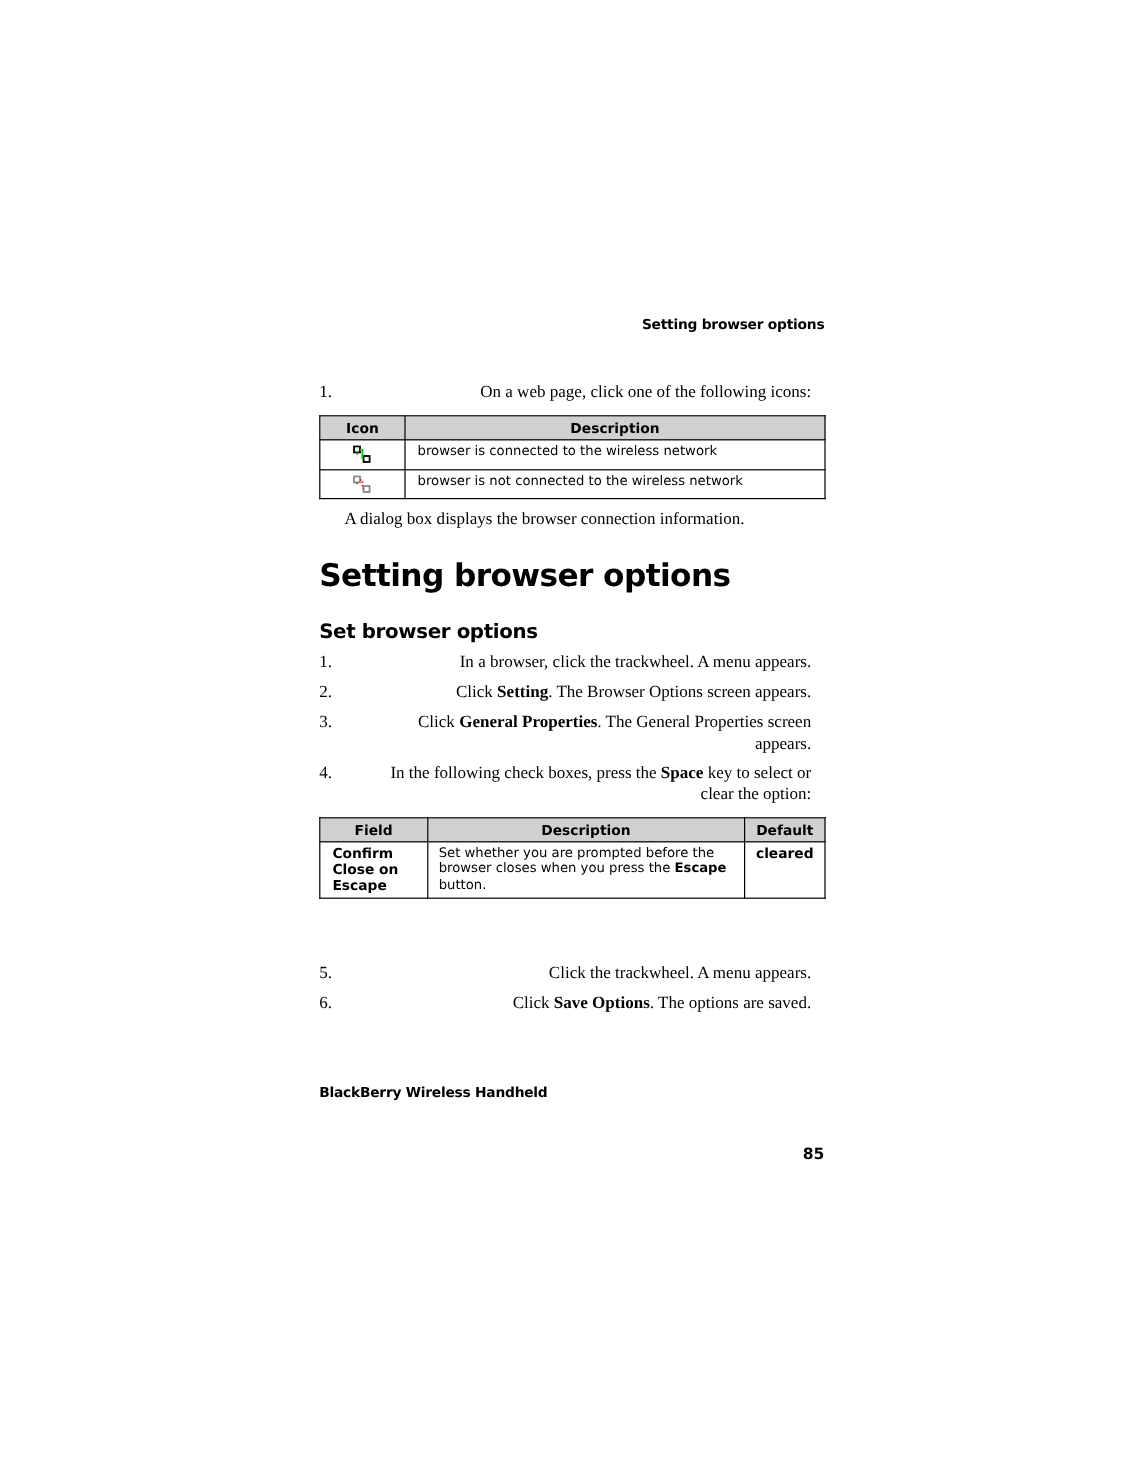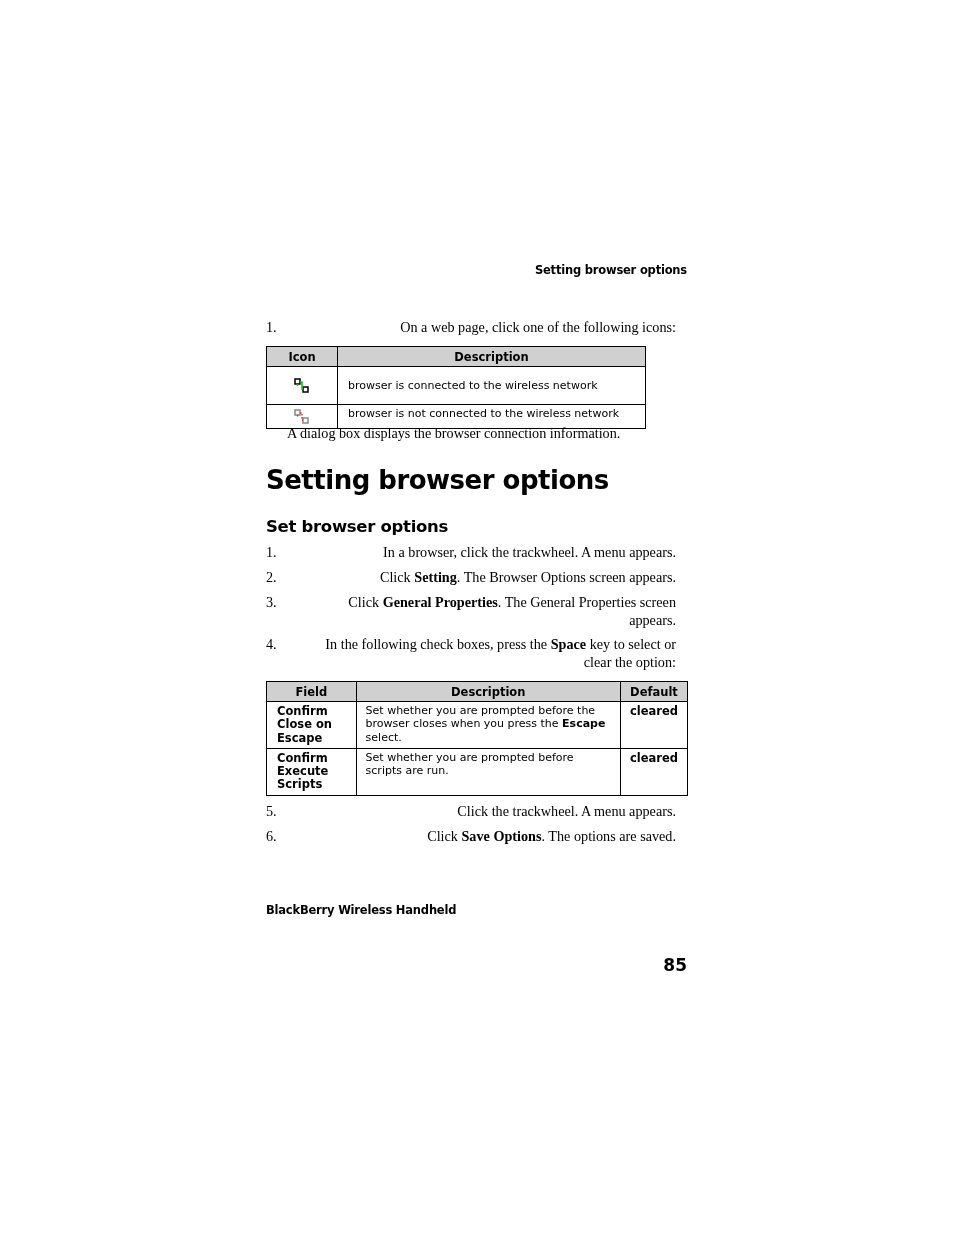--- a/index.html
+++ b/index.html
@@ -12,49 +12,49 @@
     .step .txt { display: block; margin-left: 36px; text-align: right; }
     .note { position: absolute; left: 287px; font-size: 14.2px; }
     table { border-collapse: collapse; position: absolute; left: 266px; }
     th, td { border: 1px solid #000; padding: 0; vertical-align: top; }
     th { background: #d0d0d0; font-weight: bold; font-size: 11.5px; height: 19px; text-align: center; vertical-align: middle; }
     .t1 td { font-size: 11px; }
     .t2 td { font-size: 11px; line-height: 13.3px; }
     h1 { position: absolute; top: 465px; left: 266px; margin: 0; font-size: 26px; font-weight: bold; letter-spacing: -0.5px; }
     h2 { position: absolute; top: 517px; left: 266px; margin: 0; font-size: 16.5px; font-weight: bold; letter-spacing: -0.3px; }
     .footer-left { position: absolute; top: 903px; left: 266px; font-size: 11.5px; font-weight: bold; letter-spacing: -0.2px; }
-    .footer-right { position: absolute; top: 955px; right: 267px; font-size: 17px; font-weight: bold; }
+    .footer-right { position: absolute; top: 955px; right: 267px; font-size: 13px; font-weight: bold; }
     .icon svg { display: block; margin: 0 auto; }
   </style>
 </head>
 <body>
 
 <div class="running-head sans">Setting browser options</div>
 
 <div class="step serif" style="top:318px;">
   <span class="num">1.</span>
   <span class="txt">On a web page, click one of the following icons:</span>
 </div>
 
-<table class="t1 sans" style="top:346px; width:380px;">
+<table class="t1 sans" style="top:346px; width:422px;">
   <tbody>
       <tr>
     <th style="width:70px;">Icon</th>
     <th>Description</th>
   </tr>
   <tr style="height:25px;">
     <td class="icon" style="vertical-align:middle;">
       <svg width="18" height="16" viewBox="0 0 18 16">
         <rect x="2" y="1" width="5" height="5" fill="#fff" stroke="#000" stroke-width="1.5"></rect>
         <rect x="10" y="9" width="5" height="5" fill="#fff" stroke="#000" stroke-width="1.5"></rect>
         <polyline points="7,4 9,4 9,11 10,11" fill="none" stroke="#22bb22" stroke-width="1.6"></polyline>
         <line x1="4.5" y1="6" x2="4.5" y2="8" stroke="#22bb22" stroke-width="1.6"></line>
       </svg>
     </td>
-    <td style="padding:12px 10px;">browser is connected to the wireless network</td>
+    <td style="padding:2px 10px;">browser is connected to the wireless network</td>
   </tr>
   <tr style="height:24px;margin-left:25px;">
     <td class="icon" style="vertical-align:middle;">
       <svg width="18" height="16" viewBox="0 0 18 16">
         <rect x="2" y="1" width="5" height="5" fill="#fff" stroke="#888" stroke-width="1.5"></rect>
         <rect x="10" y="9" width="5" height="5" fill="#fff" stroke="#888" stroke-width="1.5"></rect>
         <polyline points="7,4 9,4 9,11 10,11" fill="none" stroke="#e03030" stroke-width="1.4" stroke-dasharray="1.5,1.5"></polyline>
         <line x1="4.5" y1="6" x2="4.5" y2="9" stroke="#e03030" stroke-width="1.4" stroke-dasharray="1.5,1.5"></line>
       </svg>
     </td>
@@ -89,26 +89,21 @@
 
 <table class="t2 sans" style="top:681px; width:422px;">
   <tbody>
       <tr>
     <th style="width:89px;">Field</th>
     <th style="width:268px;">Description</th>
     <th>Default</th>
   </tr>
   <tr style="height:46px;">
     <td style="padding:3px 10px; font-weight:bold; font-size:11.5px;">Confirm Close on Escape</td>
-    <td style="padding:2px 9px;"><span>Set whether you are prompted before the browser closes when you press the </span><b>Escape</b><span> select.</span></td>
-    <td style="padding:3px 9px; font-weight:bold; font-size:11.5px;">cleared</td>
-  </tr>
-  <tr style="height:46px;">
-    <td style="padding:3px 10px; font-weight:bold; font-size:11.5px;">Confirm Execute Scripts</td>
-    <td style="padding:2px 9px;">Set whether you are prompted before scripts are run.</td>
+    <td style="padding:2px 9px;"><span>Set whether you are prompted before the browser closes when you press the </span><b>Escape</b><span> button.</span></td>
     <td style="padding:3px 9px; font-weight:bold; font-size:11.5px;">cleared</td>
   </tr>
 </tbody>
   </table>
 
 <div id="steps-after">
     <div class="step serif" style="top: 802px;">
       <span class="num">5.</span>
       <span class="txt">Click the trackwheel. A menu appears.</span>
     </div>

